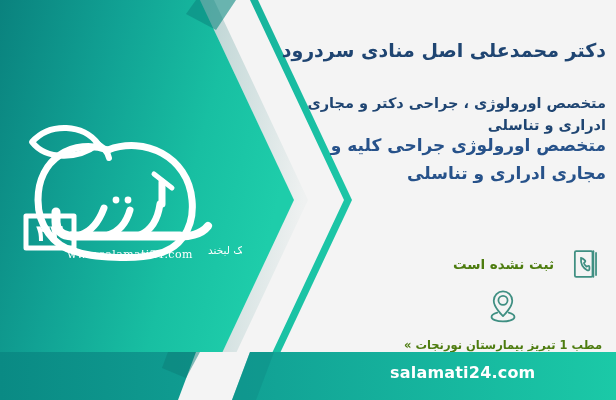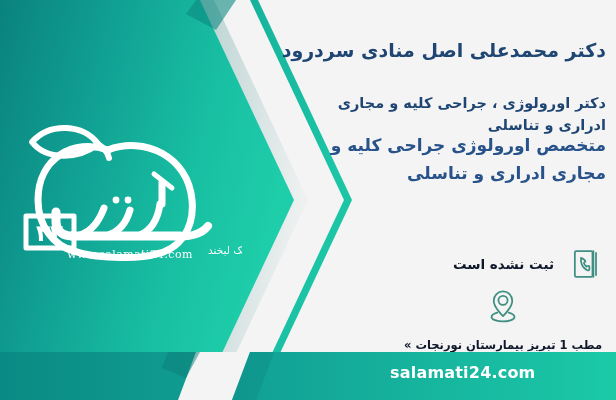--- a/index.html
+++ b/index.html
@@ -110,21 +110,21 @@
     width: 34px;
     height: 38px;
     flex: 0 0 34px;
     display: flex;
     align-items: center;
     justify-content: center;
     order: 1;
   }
   .info-text {
     order: 2;
-    color: #0f172a;
+    color: #4d7c0f;
     font-size: 12.5px;
     font-weight: bold;
     letter-spacing: .2px;
     white-space: nowrap;
   }
   .info-row.phone .info-text { font-size: 13.5px; }
   .info-row.addr  .info-text { font-size: 11.5px; }
 
   
   .footer {
@@ -236,21 +236,21 @@
 
       <text x="196" y="146" fill="#ffffff" font-size="10.5" text-anchor="end" font-family="DejaVu Sans, sans-serif" direction="rtl">براحتی یک لبخند</text>
     </svg>
     <div class="logo-url">www.salamati24.com</div>
   </div>
 
   <div class="content">
 
     <div class="doc-name">دکتر محمدعلی اصل منادی سردرود</div>
 
-    <div class="spec-primary">دکتر اورولوژی ، جراحی کلیه و مجاری ادراری و تناسلی</div>
+    <div class="spec-primary">متخصص اورولوژی ، جراحی دکتر و مجاری ادراری و تناسلی</div>
 
     <div class="spec-secondary">متخصص اورولوژی جراحی کلیه و مجاری ادراری و تناسلی</div>
 
     <div class="info-row phone">
       <span class="info-icon">
         <svg viewBox="0 0 34 38" width="30" height="34">
           <g fill="none" stroke="#3f8f82" stroke-width="2" stroke-linejoin="round" stroke-linecap="round">
             <rect x="5.5" y="4.5" width="20" height="29" rx="1.5"></rect>
             <line x1="26.5" y1="4.5" x2="26.5" y2="33.5"></line>
             <line x1="29.5" y1="6.5" x2="29.5" y2="31.5"></line>

